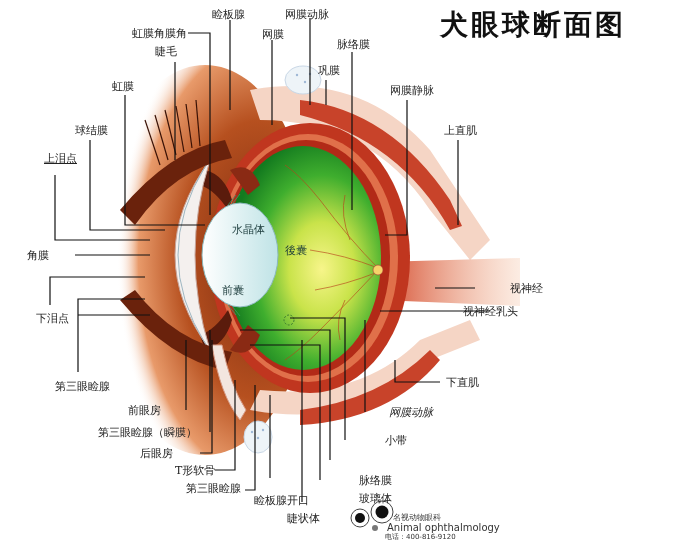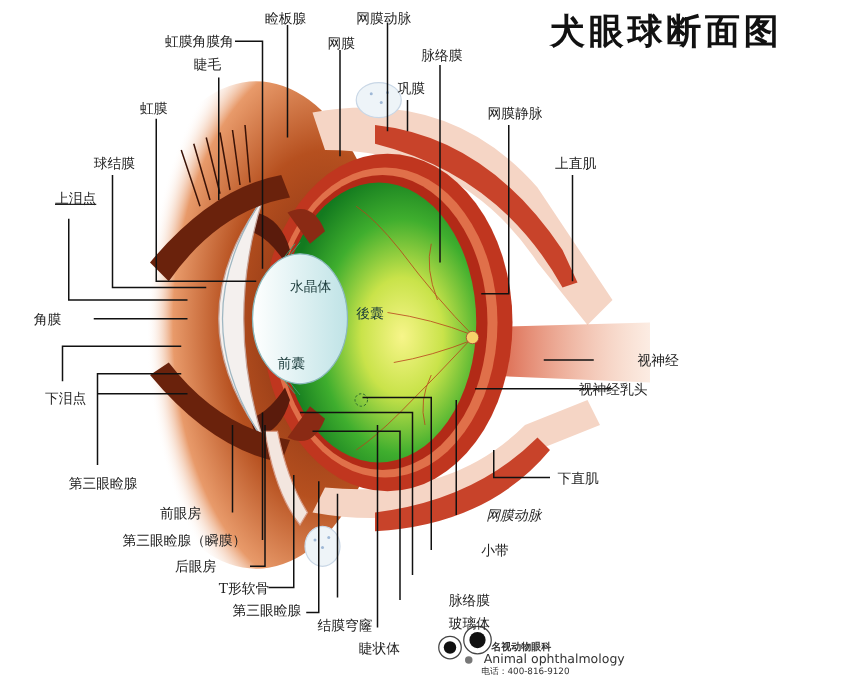--- a/index.html
+++ b/index.html
@@ -176,23 +176,23 @@
   <div class="lbl" style="left:55px;top:380px;">第三眼睑腺</div>
   <div class="lbl" style="left:389px;top:406px;font-style:italic;">网膜动脉</div>
   <div class="lbl" style="left:128px;top:404px;">前眼房</div>
   <div class="lbl" style="left:74px;top:426px;margin-left:24px;">第三眼睑腺（瞬膜）</div>
   <div class="lbl" style="left:385px;top:434px;">小带</div>
   <div class="lbl" style="left:140px;top:447px;">后眼房</div>
   <div class="lbl" style="left:359px;top:454px;margin-top:38px;">玻璃体</div>
   <div class="lbl" style="left:175px;top:464px;">T形软骨</div>
   <div class="lbl" style="left:359px;top:474px;">脉络膜</div>
   <div class="lbl" style="left:186px;top:482px;">第三眼睑腺</div>
-  <div class="lbl" style="left:254px;top:494px;">结膜穹窿</div>
+  <div class="lbl" style="left:254px;top:494px;">睑板腺开口</div>
   <div class="lbl" style="left:287px;top:512px;text-align:right;">睫状体</div>
 
   <div class="inlbl" style="left:232px;top:222px;">水晶体</div>
   <div class="inlbl" style="left:222px;top:243px;margin-top:40px;">前囊</div>
   <div class="inlbl" style="left:285px;top:243px;">後囊</div>
 
-  <div class="logo-text" style="left:393px;top:512px;font-size:8px;font-weight:bold;">名视动物眼科</div>
+  <div class="logo-text" style="left:393px;top:512px;font-size:8px;font-weight:normal;">名视动物眼科</div>
   <div class="logo-text" style="left:387px;top:522px;font-size:10px;">Animal ophthalmology</div>
   <div class="logo-text" style="left:385px;top:532px;font-size:7px;">电话：400-816-9120</div>
 </div>
 
 </body></html>

